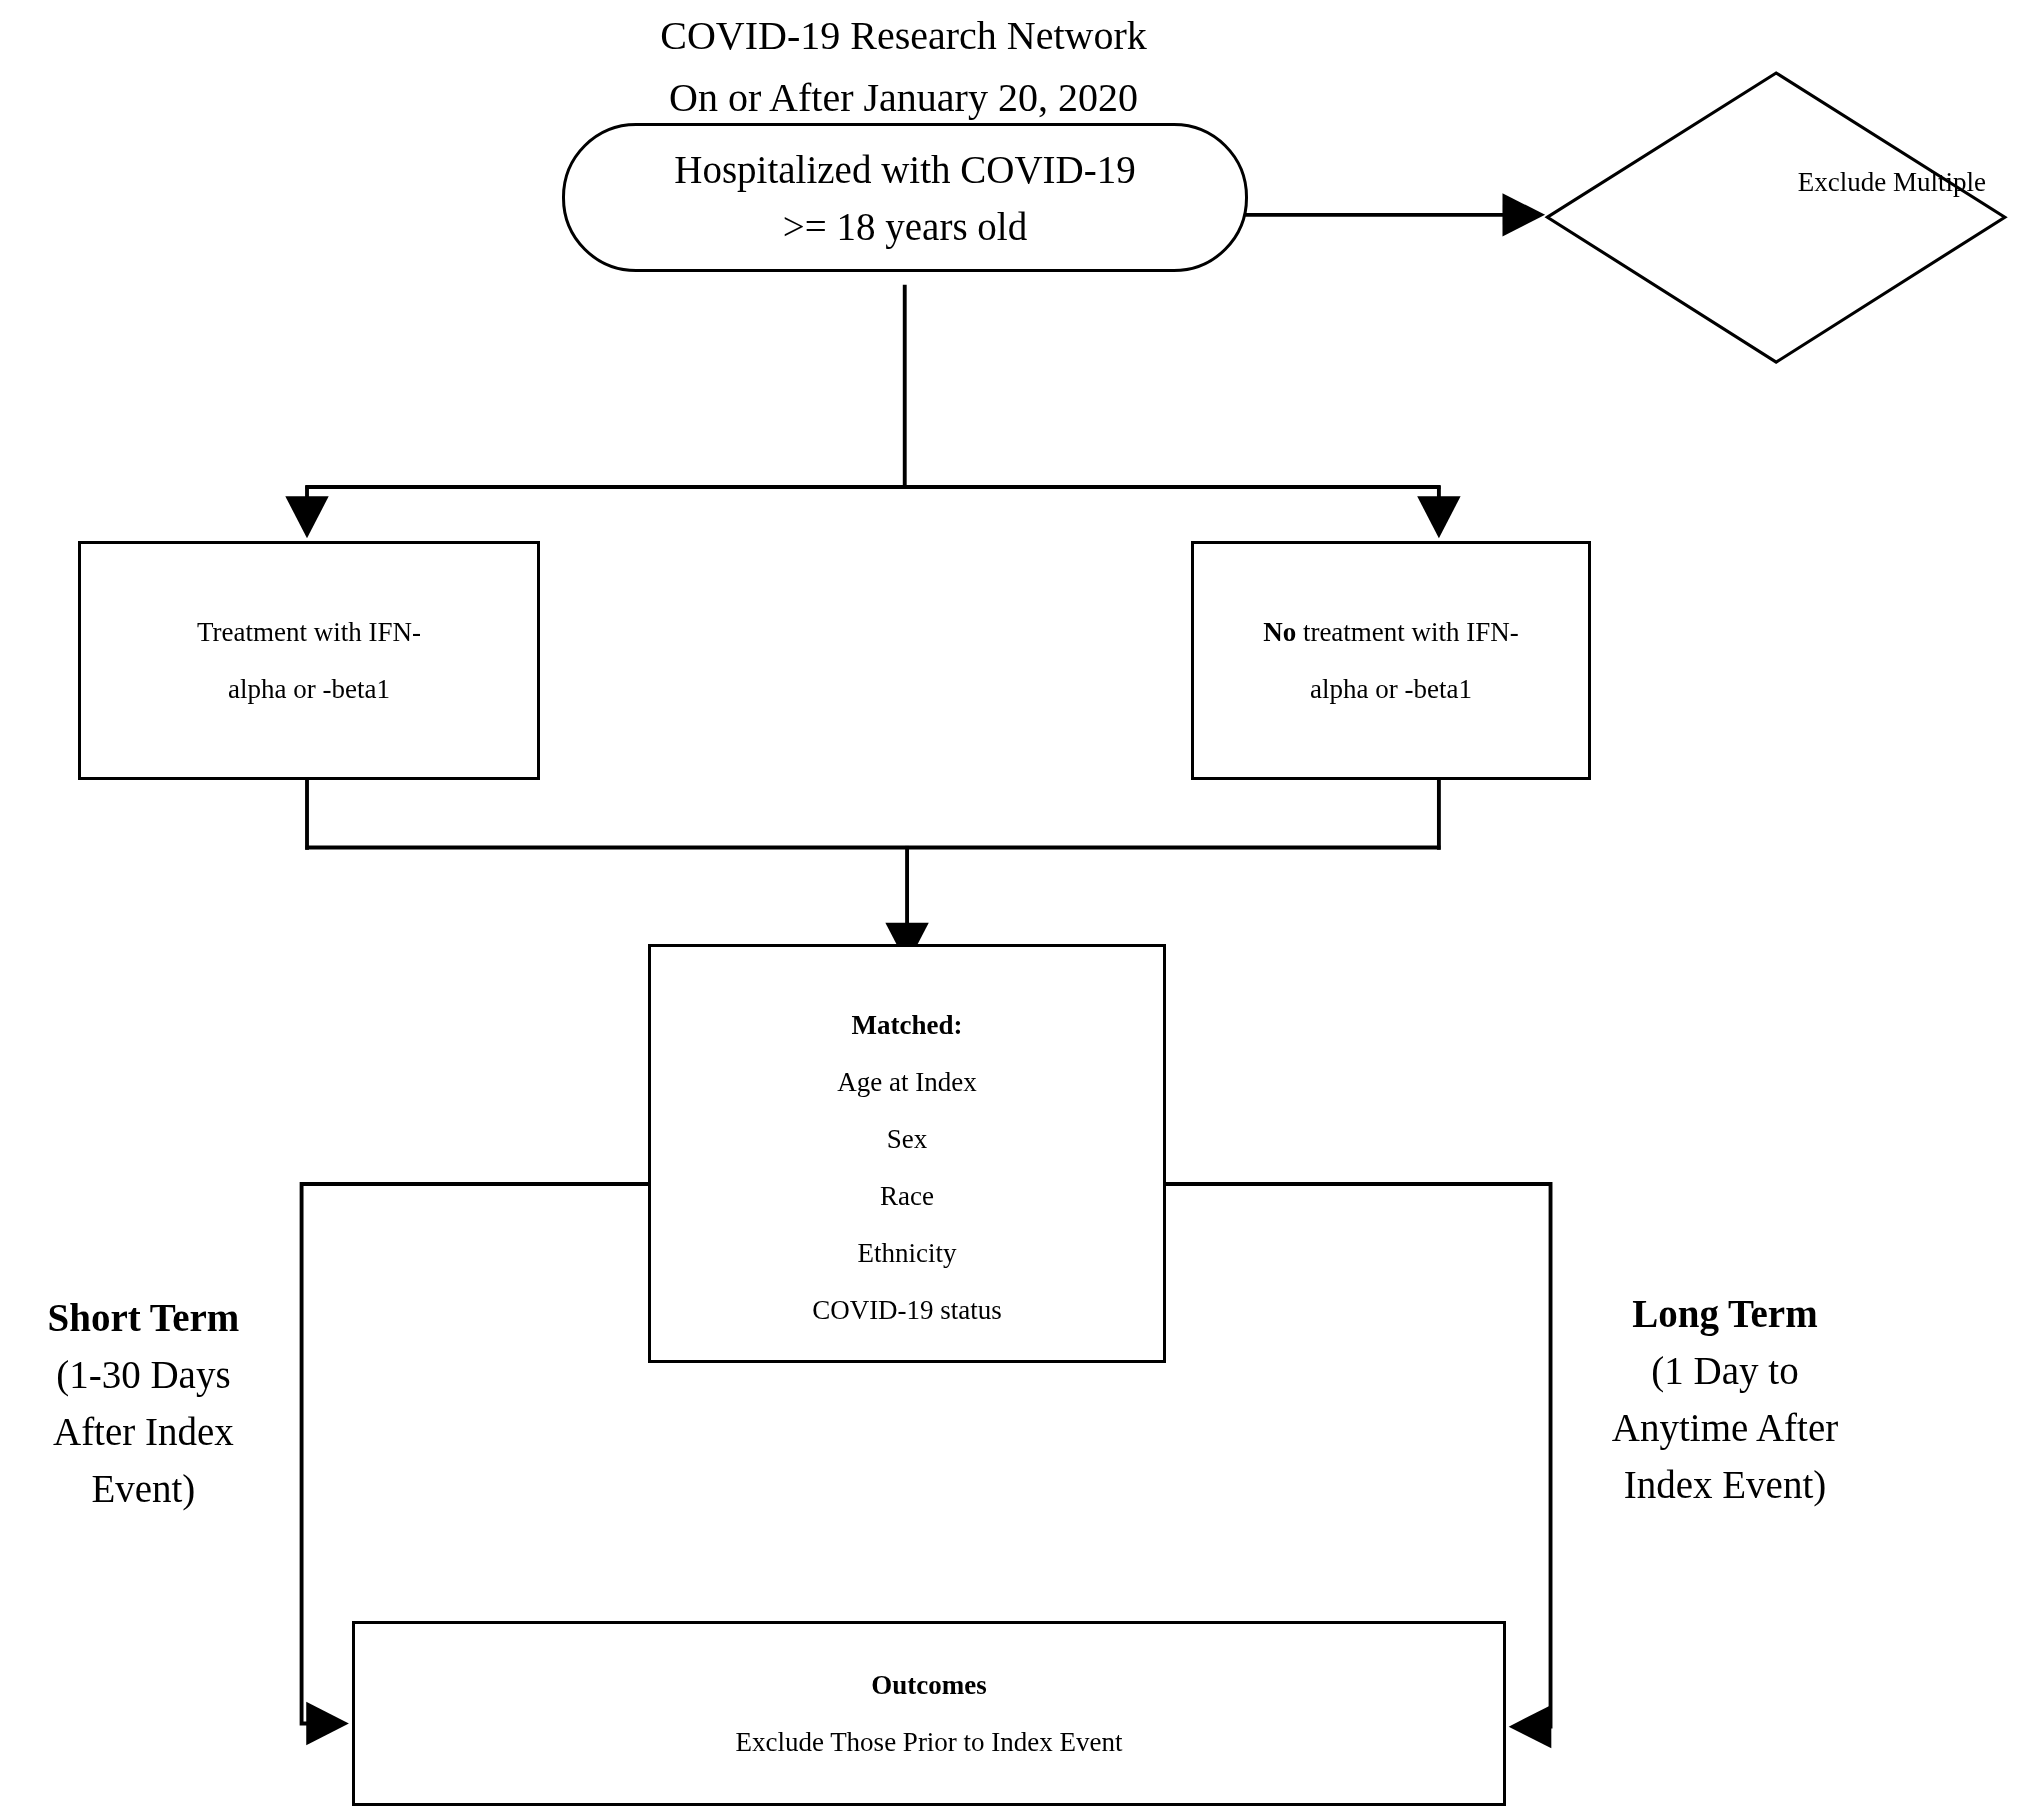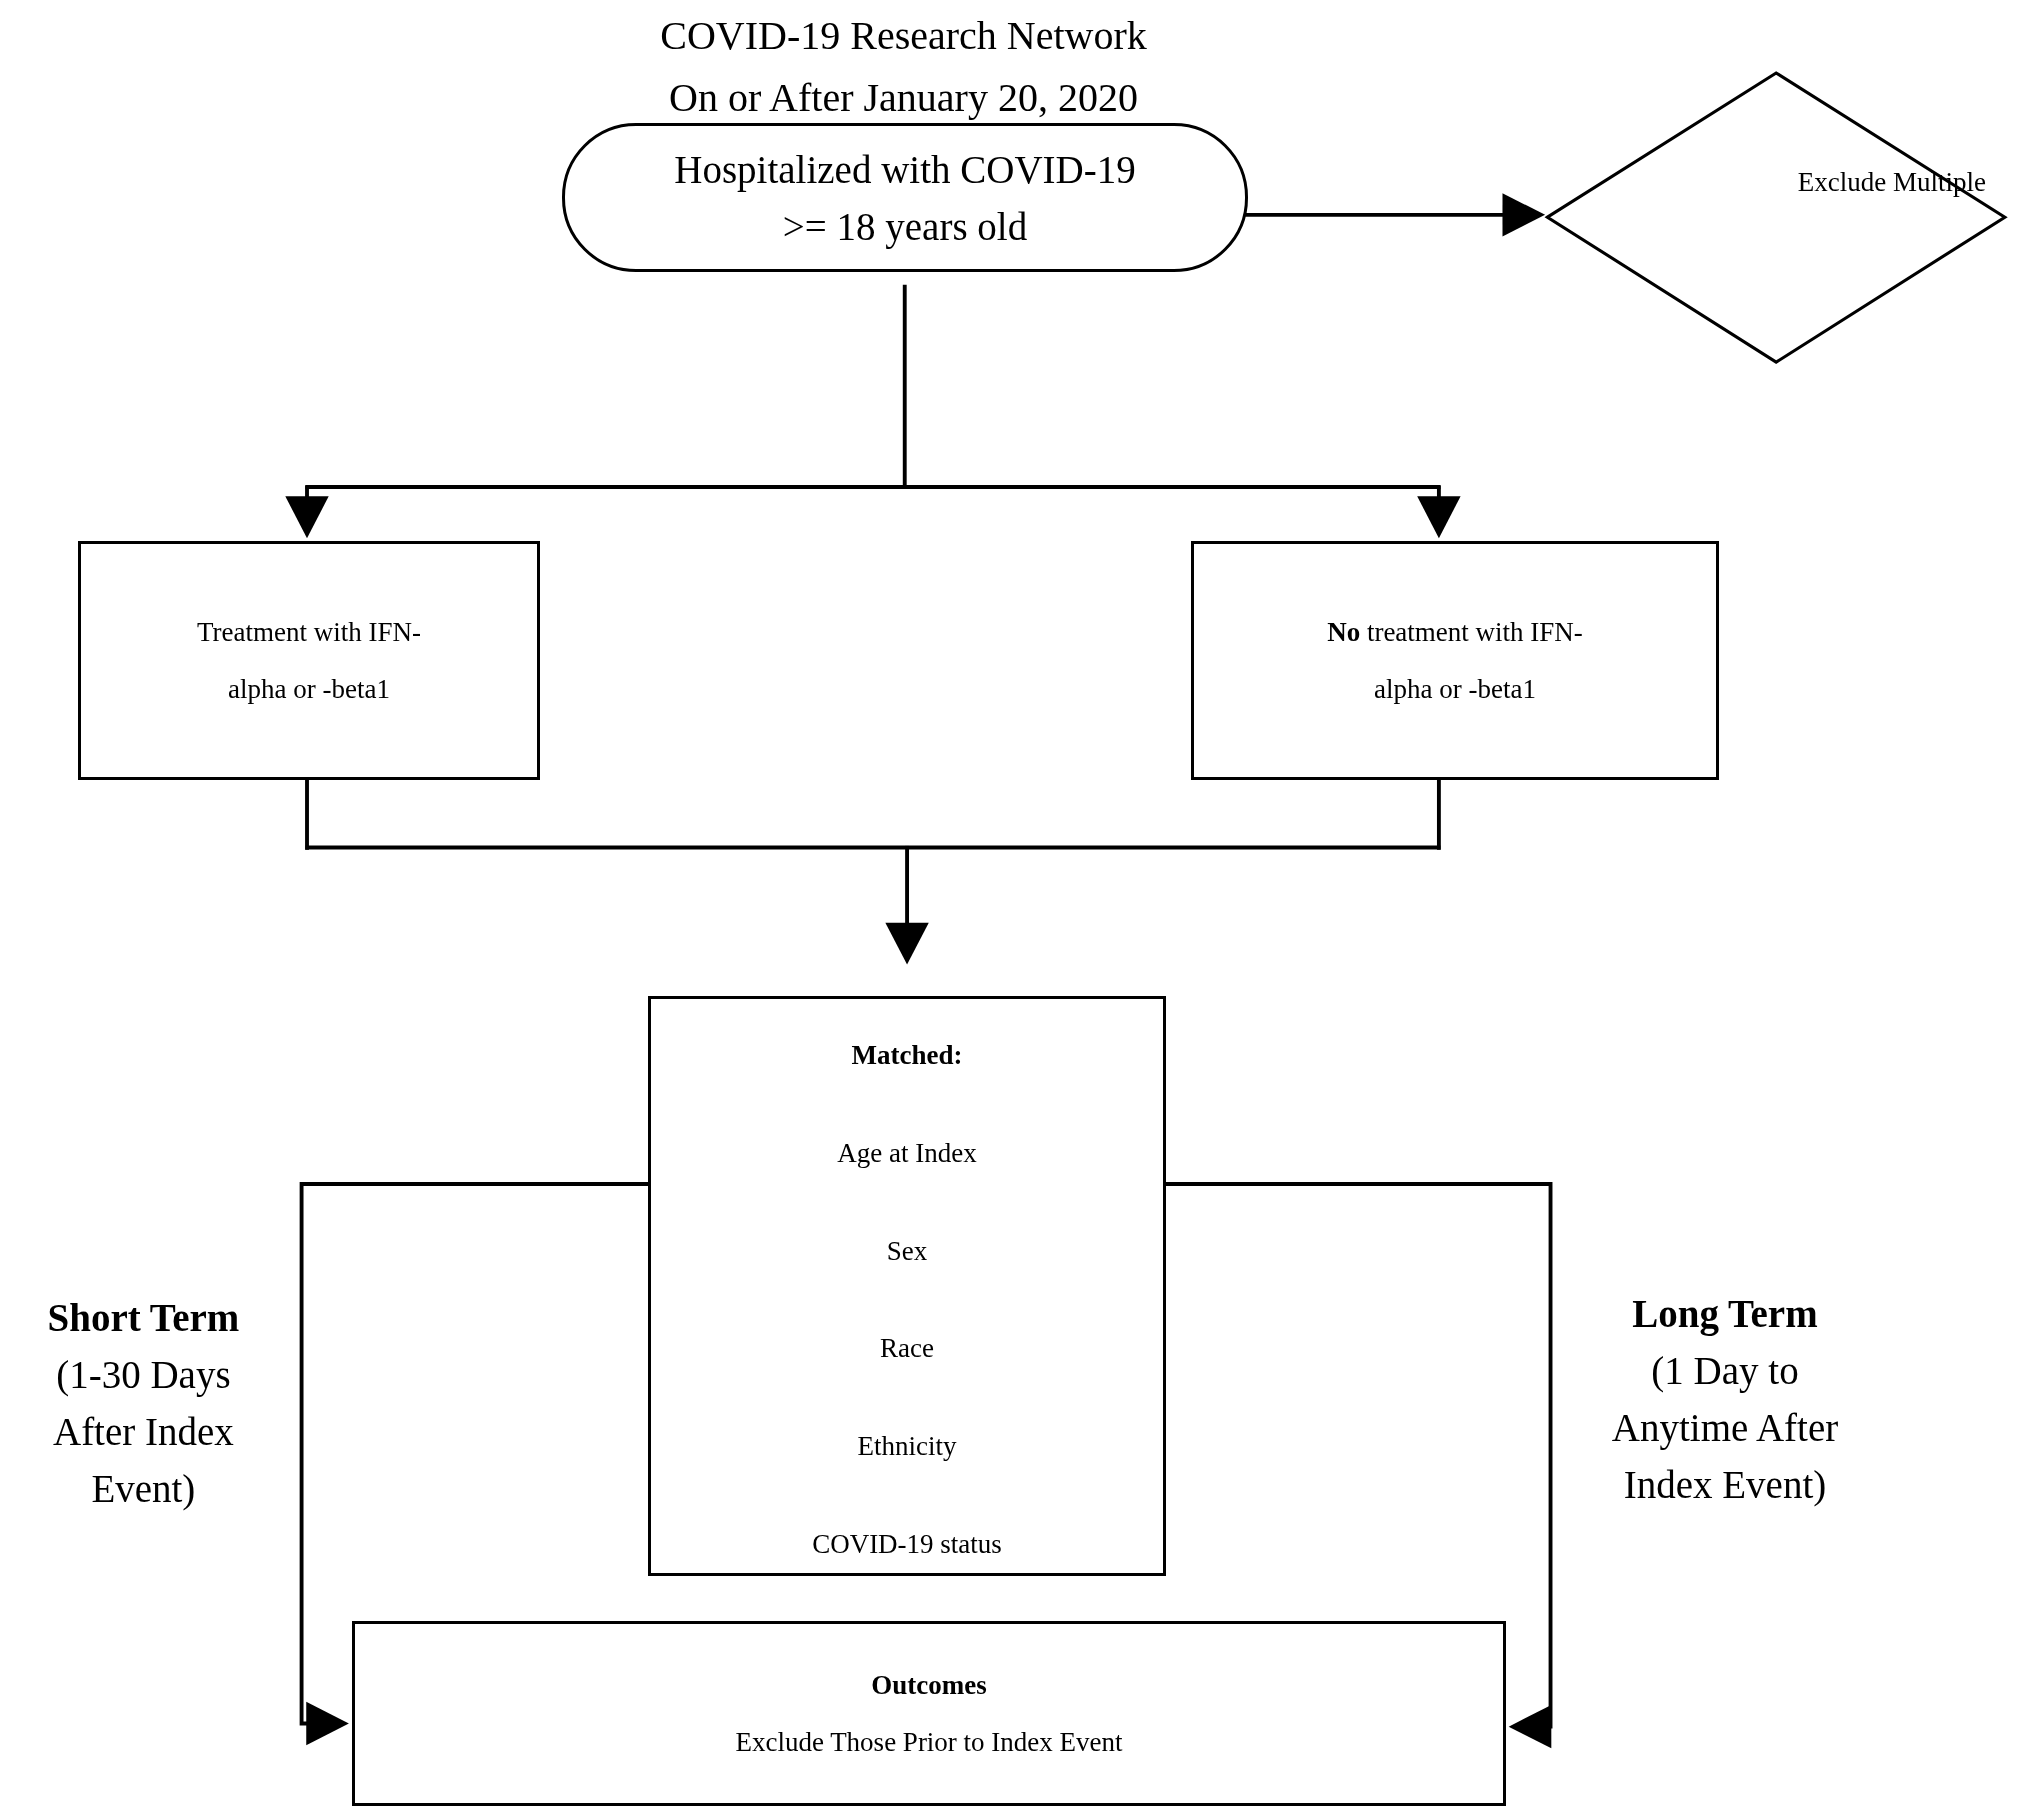--- a/index.html
+++ b/index.html
@@ -60,23 +60,23 @@
     flex-direction: column;
     align-items: center;
     justify-content: center;
     font-size: 27px;
     line-height: 57px;
     text-align: center;
     white-space: nowrap;
     box-sizing: border-box;
   }
   .box-treatment   { left: 78px;  top: 541px;  width: 462px;  height: 239px; }
-  .box-no-treatment{ left: 1191px; top: 541px;  width: 528px;  height: 239px; }
-  .box-matched     { left: 648px;  top: 996px; width: 518px;  height: 580px;
-                     justify-content: space-between; padding-top: 28px; line-height: 57px; }
+  .box-no-treatment{ left: 1191px; top: 541px;  width: 400px;  height: 239px; }
+  .box-matched     { left: 648px;  top: 944px; width: 518px;  height: 419px;
+                     justify-content: center; padding-top: 28px; line-height: 57px; }
   .box-outcomes    { left: 352px;  top: 1621px; width: 1154px; height: 185px; }
   .diamond-text {
     position: absolute;
     left: 1567px;
     top: 154px;
     width: 419px;
     text-align: right;
     font-size: 27px;
     line-height: 57px;
     white-space: nowrap;

